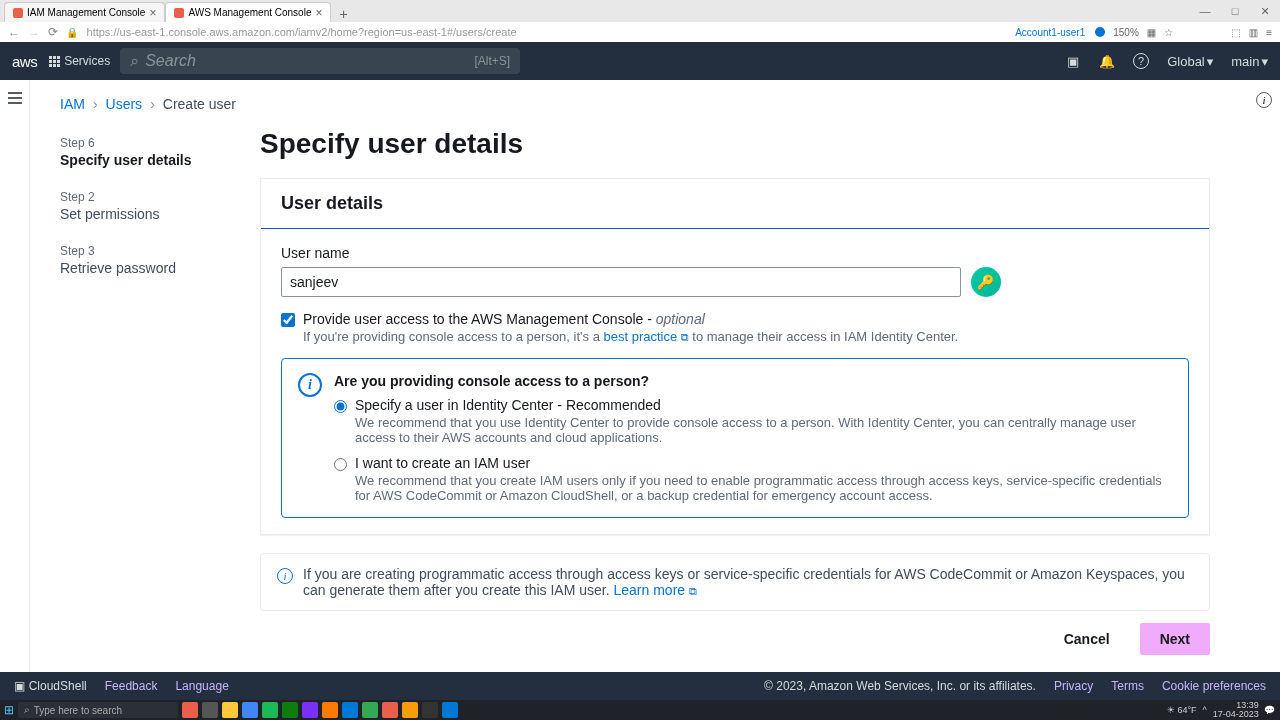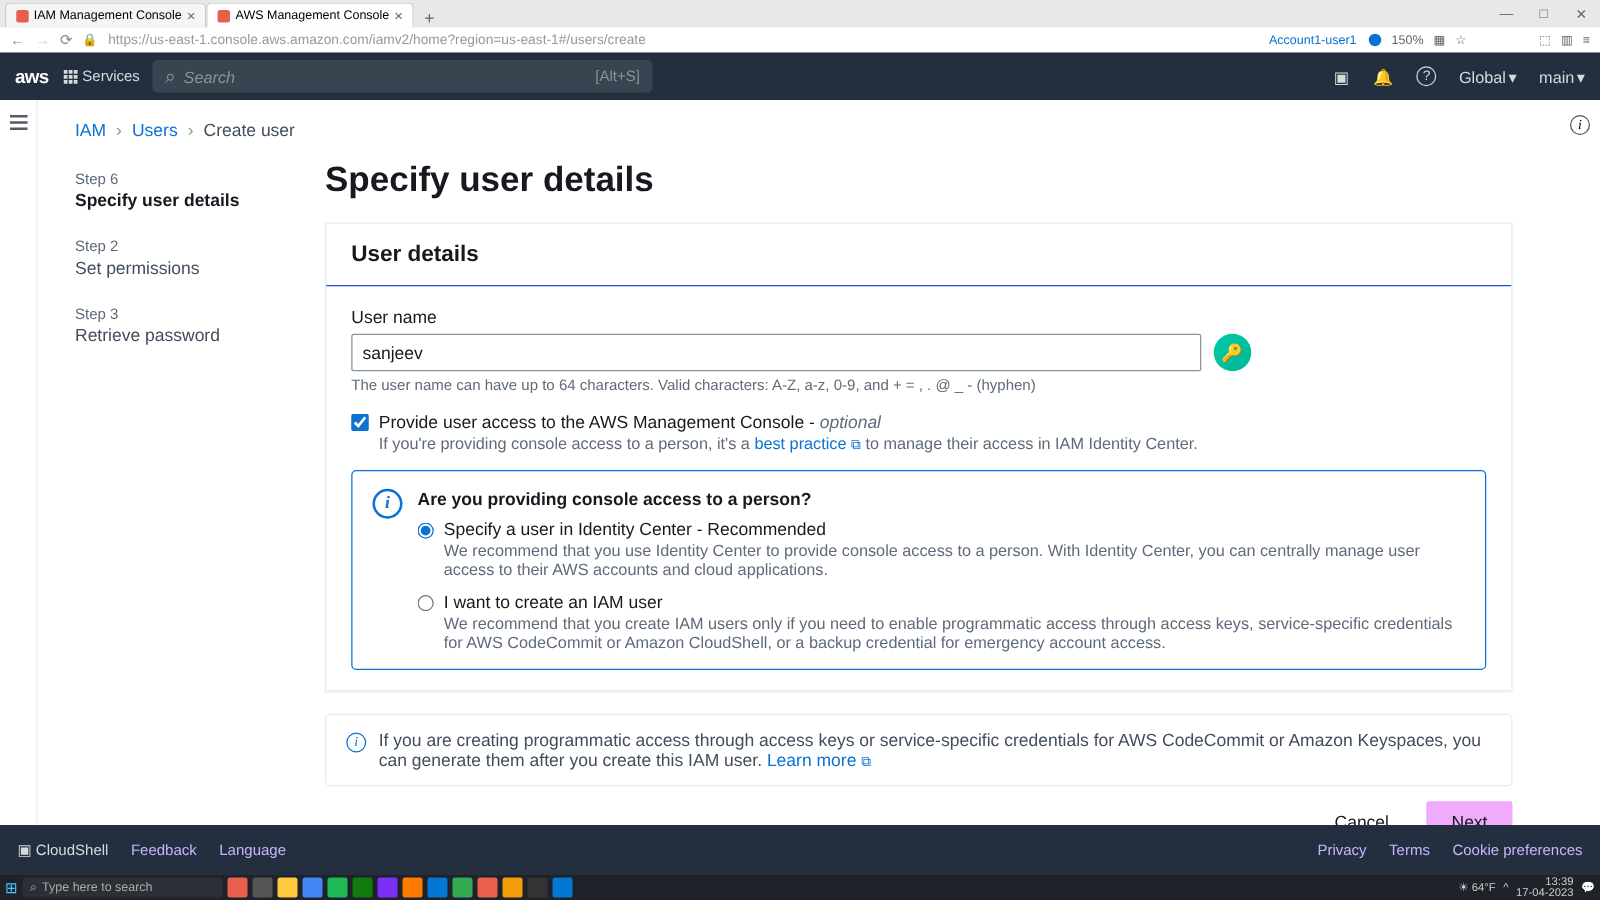--- a/index.html
+++ b/index.html
@@ -12,26 +12,26 @@
 .tab-close{margin-left:auto;font-size:12px;color:#666}
 .tab-add{padding:0 8px;font-size:14px;color:#666}
 .addr-bar{height:20px;display:flex;align-items:center;padding:0 8px;gap:8px;background:#fff}
 .nav-arrow{color:#888;font-size:12px}
 .lock{font-size:10px;color:#666}
 .url{font-size:11px;color:#999;flex:1}
 .addr-right{display:flex;align-items:center;gap:8px;font-size:10px;color:#666}
 .acct-badge{color:#0972d3}
 .acct-dot{width:10px;height:10px;border-radius:50%;background:#0972d3;display:inline-block;margin-left:2px}
 .aws-header{background:#232f3e;height:38px;display:flex;align-items:center;padding:0 12px;color:#d5dbdb}
-.aws-logo{color:#fff;font-weight:700;font-size:15px;margin-right:12px;letter-spacing:-0.5px}
+.aws-logo{color:#fff;font-weight:400;font-size:15px;margin-right:12px;letter-spacing:-0.5px}
 .services{display:flex;align-items:center;gap:4px;font-size:12px;color:#d5dbdb;margin-right:10px}
 .grid-icon{display:inline-grid;grid-template-columns:repeat(3,3px);gap:1px}
 .grid-icon i{width:3px;height:3px;background:#d5dbdb}
 .search-wrap{display:flex;align-items:center;background:rgba(255,255,255,.1);border-radius:4px;height:26px;padding:0 10px;flex:0 0 400px}
-.search-wrap input{background:none;border:none;color:#d5dbdb;font-size:13px;outline:none;flex:1;}
+.search-wrap input{background:none;border:none;color:#d5dbdb;font-size:16px;outline:none;flex:1;}
 .search-wrap input::placeholder{color:#879596;font-style:italic}
 .alts{color:#879596;font-size:12px}
 .hdr-right{margin-left:auto;display:flex;align-items:center;gap:18px;font-size:13px}
 .hdr-icon{width:16px;height:16px;display:inline-flex;align-items:center;justify-content:center}
 .hdr-dd{display:flex;align-items:center;gap:2px}
 .main{display:flex;height:600px;background:#fff}
 .hamburger{width:30px;border-right:1px solid #e9ebed;padding:12px 8px}
 .hamburger-icon{display:flex;flex-direction:column;gap:3px}
 .hamburger-icon i{height:2px;background:#545b64;width:14px}
 .content{flex:1;padding:0 20px 0 30px;overflow:auto}
@@ -69,24 +69,24 @@
 .info-box-body{flex:1}
 .info-q{font-weight:700;font-size:14px;margin-bottom:8px;color:#16191f}
 .radio-row{display:flex;align-items:flex-start;gap:8px;margin-bottom:10px}
 .radio{margin-top:3px;accent-color:#0972d3}
 .radio-lbl{font-size:14px;color:#16191f}
 .radio-sub{font-size:13px;color:#5f6b7a;margin-top:2px}
 .note-box{border:1px solid #e9ebed;border-radius:4px;padding:12px 16px;display:flex;gap:10px;font-size:14px;color:#414d5c}
 .note-i{width:16px;height:16px;border:1.5px solid #0972d3;border-radius:50%;display:flex;align-items:center;justify-content:center;color:#0972d3;font-style:italic;font-family:Georgia,serif;font-size:11px;flex-shrink:0;margin-top:2px}
 .note-box a{color:#0972d3;text-decoration:none}
 .btns{display:flex;justify-content:flex-end;gap:10px;margin-top:12px}
-.btn{height:32px;padding:0 20px;border-radius:2px;font-size:14px;font-weight:400;cursor:pointer;border:none}
+.btn{height:32px;padding:0 20px;border-radius:2px;font-size:14px;font-weight:700;cursor:pointer;border:none}
 .btn-cancel{background:none;color:#16191f}
 .btn-next{background:#f0abfc;color:#16191f}
-.aws-footer{position:absolute;bottom:20px;left:0;right:0;height:40px;background:#232f3e;display:flex;align-items:center;padding:0 14px;font-size:12px;color:#d5dbdb;gap:18px}
+.aws-footer{position:absolute;bottom:20px;left:0;right:0;height:28px;background:#232f3e;display:flex;align-items:center;padding:0 14px;font-size:12px;color:#d5dbdb;gap:18px}
 .aws-footer a{color:#c4b5fd;text-decoration:none}
 .ftr-right{margin-left:auto;display:flex;gap:18px;align-items:center}
 .taskbar{position:absolute;bottom:0;left:0;right:0;height:20px;background:#1f2329;display:flex;align-items:center;padding:0 4px;gap:4px}
 .tb-search{background:#2b2f36;height:16px;width:160px;display:flex;align-items:center;padding:0 6px;font-size:10px;color:#aaa;gap:4px;border-radius:2px}
 .tb-icon{width:16px;height:16px;border-radius:2px}
 .tb-right{margin-left:auto;display:flex;align-items:center;gap:6px;color:#ccc;font-size:9px}
 .win-btns{position:absolute;top:0;right:0;display:flex}
 .win-btn{width:30px;height:22px;display:flex;align-items:center;justify-content:center;font-size:11px;color:#666}
 </style>
 </head>
@@ -197,21 +197,20 @@
         <div class="panel">
           <div class="panel-hdr">
               <h2>User details</h2>
             </div>
           <div class="panel-body">
             <div class="field-lbl">User name</div>
             <div class="input-row">
               <input class="txt-input" value="sanjeev" style="">
               <div class="pw-badge">🔑</div>
             </div>
-            <div class="hint">The user name can have up to 64 characters. Valid characters: A-Z, a-z, 0-9, and + = , . @ _ - (hyphen)</div>
 
             <div class="chk-row">
               <input type="checkbox" class="chk" checked="" style="">
               <div>
                 <div class="chk-lbl">
                   <span>Provide user access to the AWS Management Console - </span><span class="opt">optional</span>
                 </div>
                 <div class="sub">
                   <span>If you're providing console access to a person, it's a </span><a href="#"><span>best practice</span> <span class="ext">⧉</span></a><span> to manage their access in IAM Identity Center.</span>
                 </div>
@@ -258,20 +257,21 @@
   <div class="info-pane">
     <span style="border:1.5px solid #545b64;border-radius:50%;width:16px;height:16px;display:flex;align-items:center;justify-content:center;font-size:11px;font-style:italic;font-family:Georgia">i</span>
   </div>
 </div>
 
 <div class="aws-footer">
   <span>▣ <span>CloudShell</span></span>
   <a href="#">Feedback</a>
   <a href="#">Language</a>
   <div class="ftr-right">
+    <span>© 2023, Amazon Web Services, Inc. or its affiliates.</span>
     <a href="#">Privacy</a>
     <a href="#">Terms</a>
     <a href="#">Cookie preferences</a>
   </div>
 </div>
 
 <div class="taskbar">
   <span style="color:#4cc2ff;font-size:12px">⊞</span>
   <div class="tb-search">
     <span>⌕</span>

